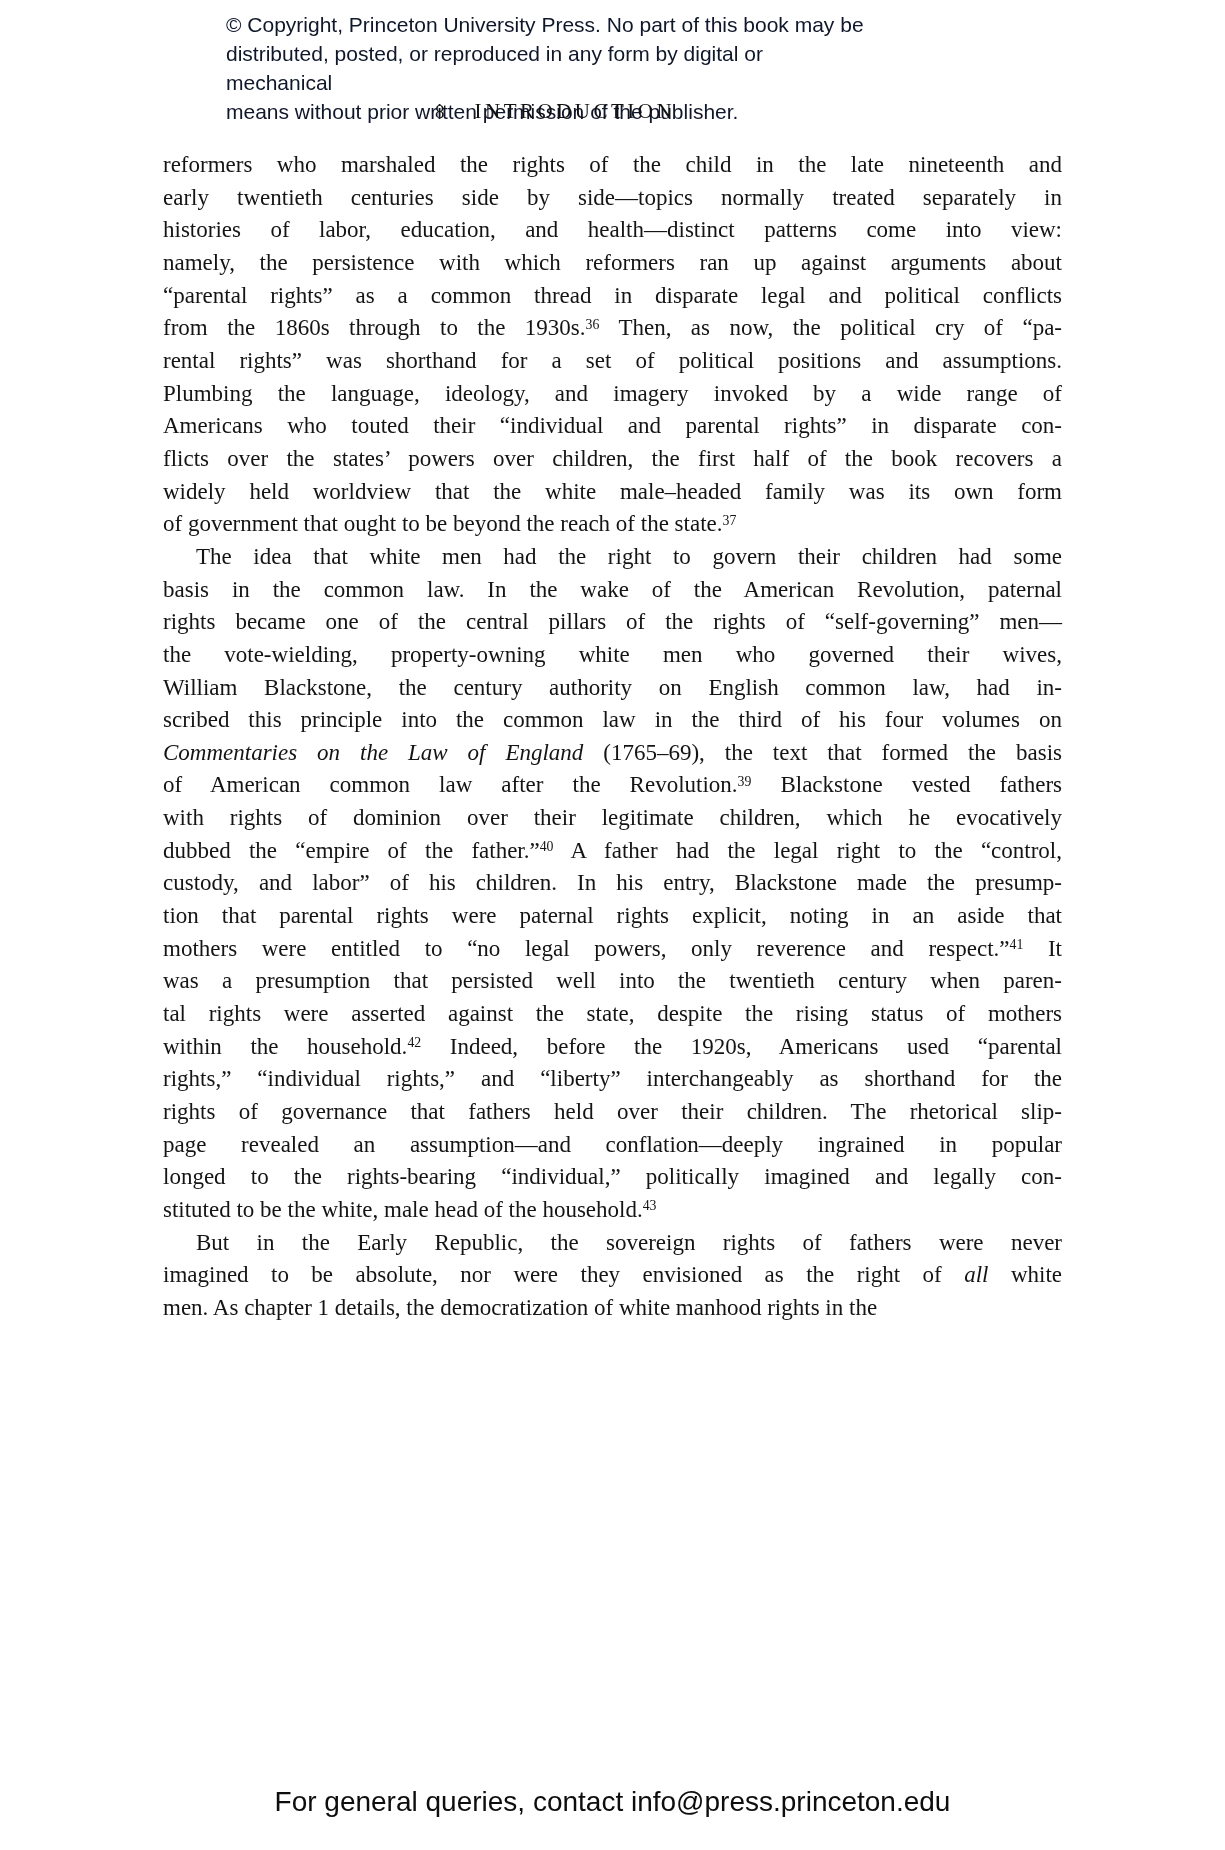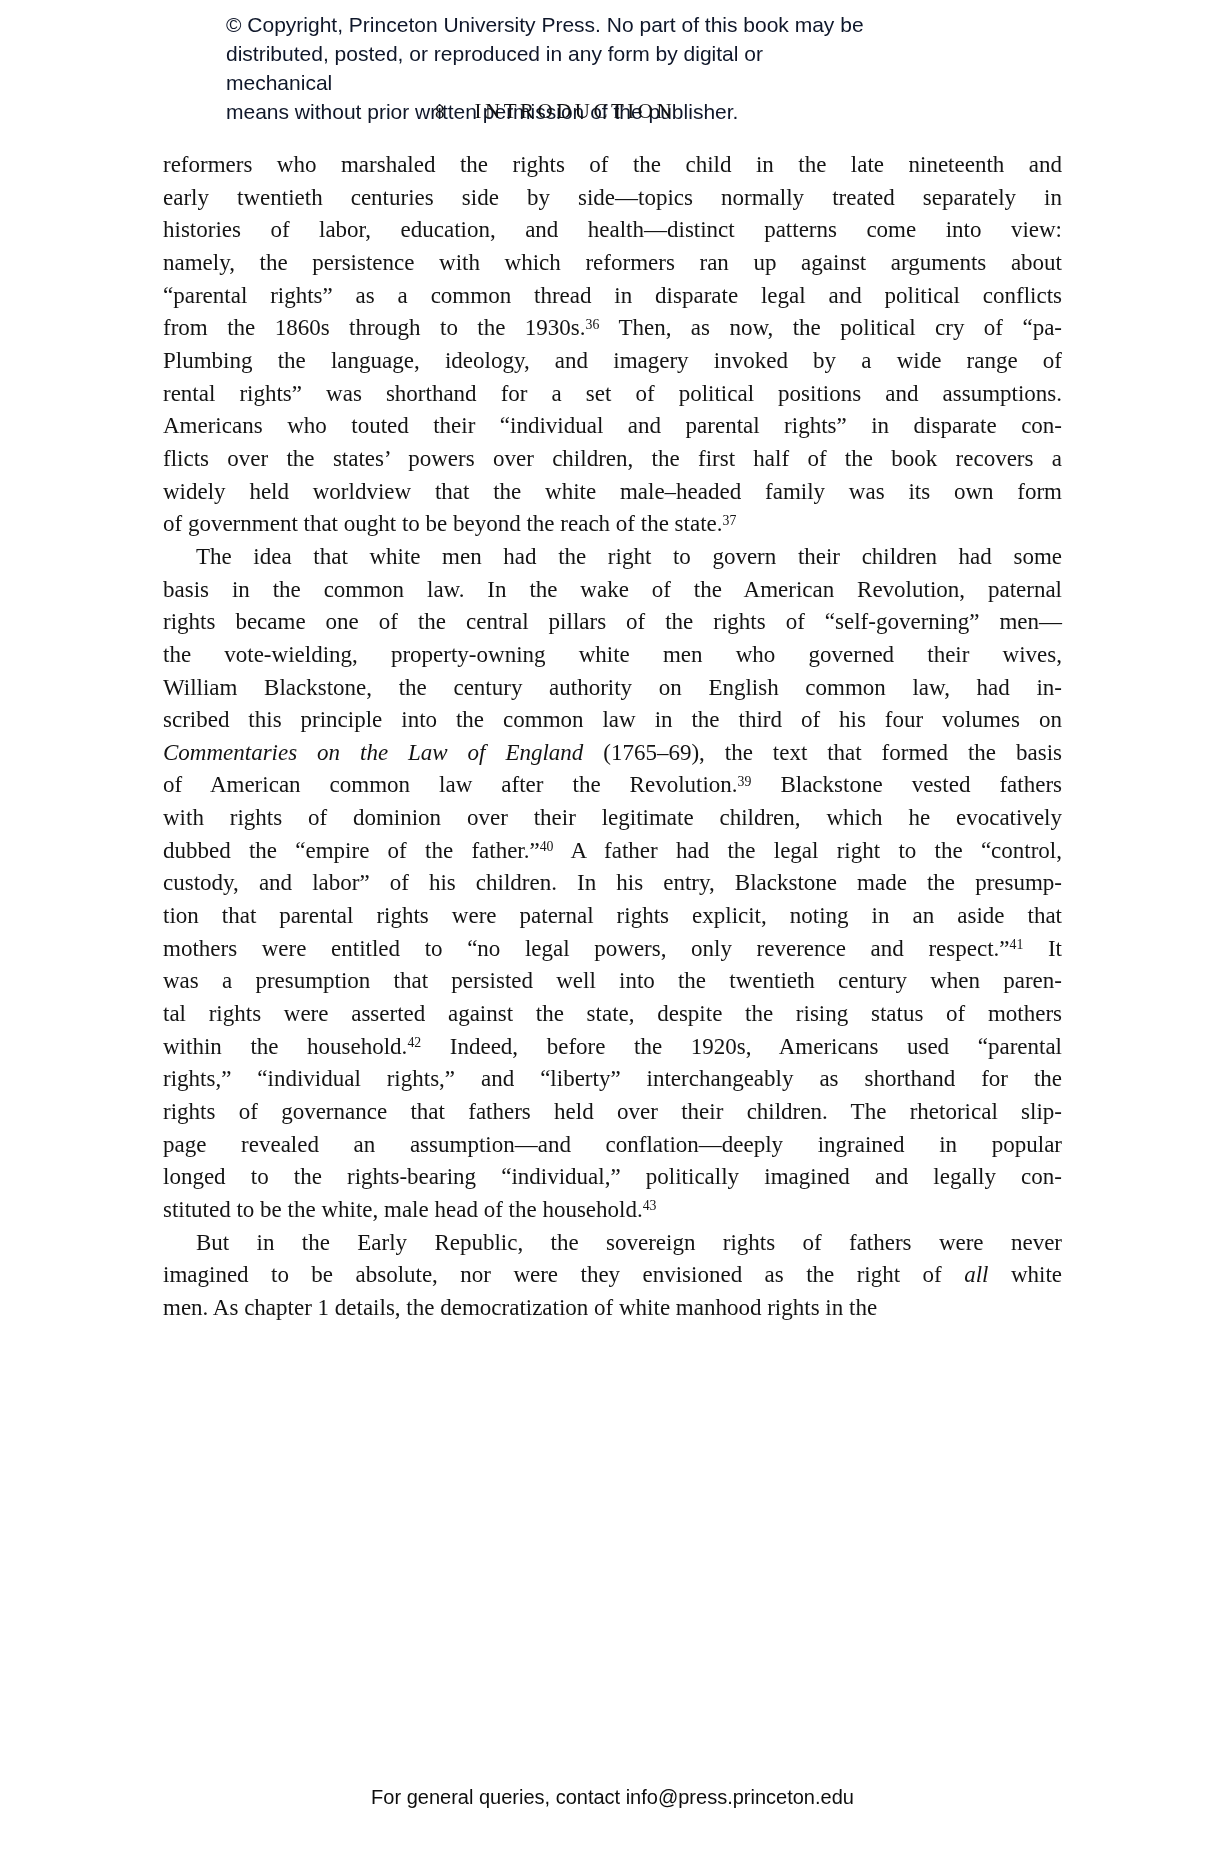--- a/index.html
+++ b/index.html
@@ -67,21 +67,21 @@
     position: relative;
     top: -0.48em;
   }
   .footer {
     position: absolute;
     top: 1786px;
     left: 0;
     width: 100%;
     text-align: center;
     font-family: "Liberation Sans", sans-serif;
-    font-size: 20px;
+    font-size: 28px;
     color: #0d0d0d;
   }
 </style>
 </head>
 <body>
 
 <div class="page">
 
   <div class="copyright">
     <div>© Copyright, Princeton University Press. No part of this book may be</div>
@@ -93,22 +93,22 @@
     <span class="folio">8</span><span class="chapter-title">INTRODUCTION</span>
   </div>
 
   <div class="body-text">
       <div class="line">reformers who marshaled the rights of the child in the late nineteenth and</div>
       <div class="line">early twentieth centuries side by side—topics normally treated separately in</div>
       <div class="line">histories of labor, education, and health—distinct patterns come into view:</div>
       <div class="line">namely, the persistence with which reformers ran up against arguments about</div>
       <div class="line">“parental rights” as a common thread in disparate legal and political conflicts</div>
       <div class="line">from the 1860s through to the 1930s.<sup>36</sup> Then, as now, the political cry of “pa-</div>
+      <div class="line">rental rights” was shorthand for a set of political positions and assumptions.</div>
       <div class="line">Plumbing the language, ideology, and imagery invoked by a wide range of</div>
-      <div class="line">rental rights” was shorthand for a set of political positions and assumptions.</div>
       <div class="line">Americans who touted their “individual and parental rights” in disparate con-</div>
       <div class="line">flicts over the states’ powers over children, the first half of the book recovers a</div>
       <div class="line">widely held worldview that the white male–headed family was its own form</div>
       <div class="line last">of government that ought to be beyond the reach of the state.<sup>37</sup></div>
       <div class="line indent">The idea that white men had the right to govern their children had some</div>
       <div class="line">basis in the common law. In the wake of the American Revolution, paternal</div>
       <div class="line">rights became one of the central pillars of the rights of “self-governing” men—</div>
       <div class="line">the vote-wielding, property-owning white men who governed their wives,</div>
       <div class="line">William Blackstone, the century authority on English common law, had in-</div>
       <div class="line">scribed this principle into the common law in the third of his four volumes on</div>

